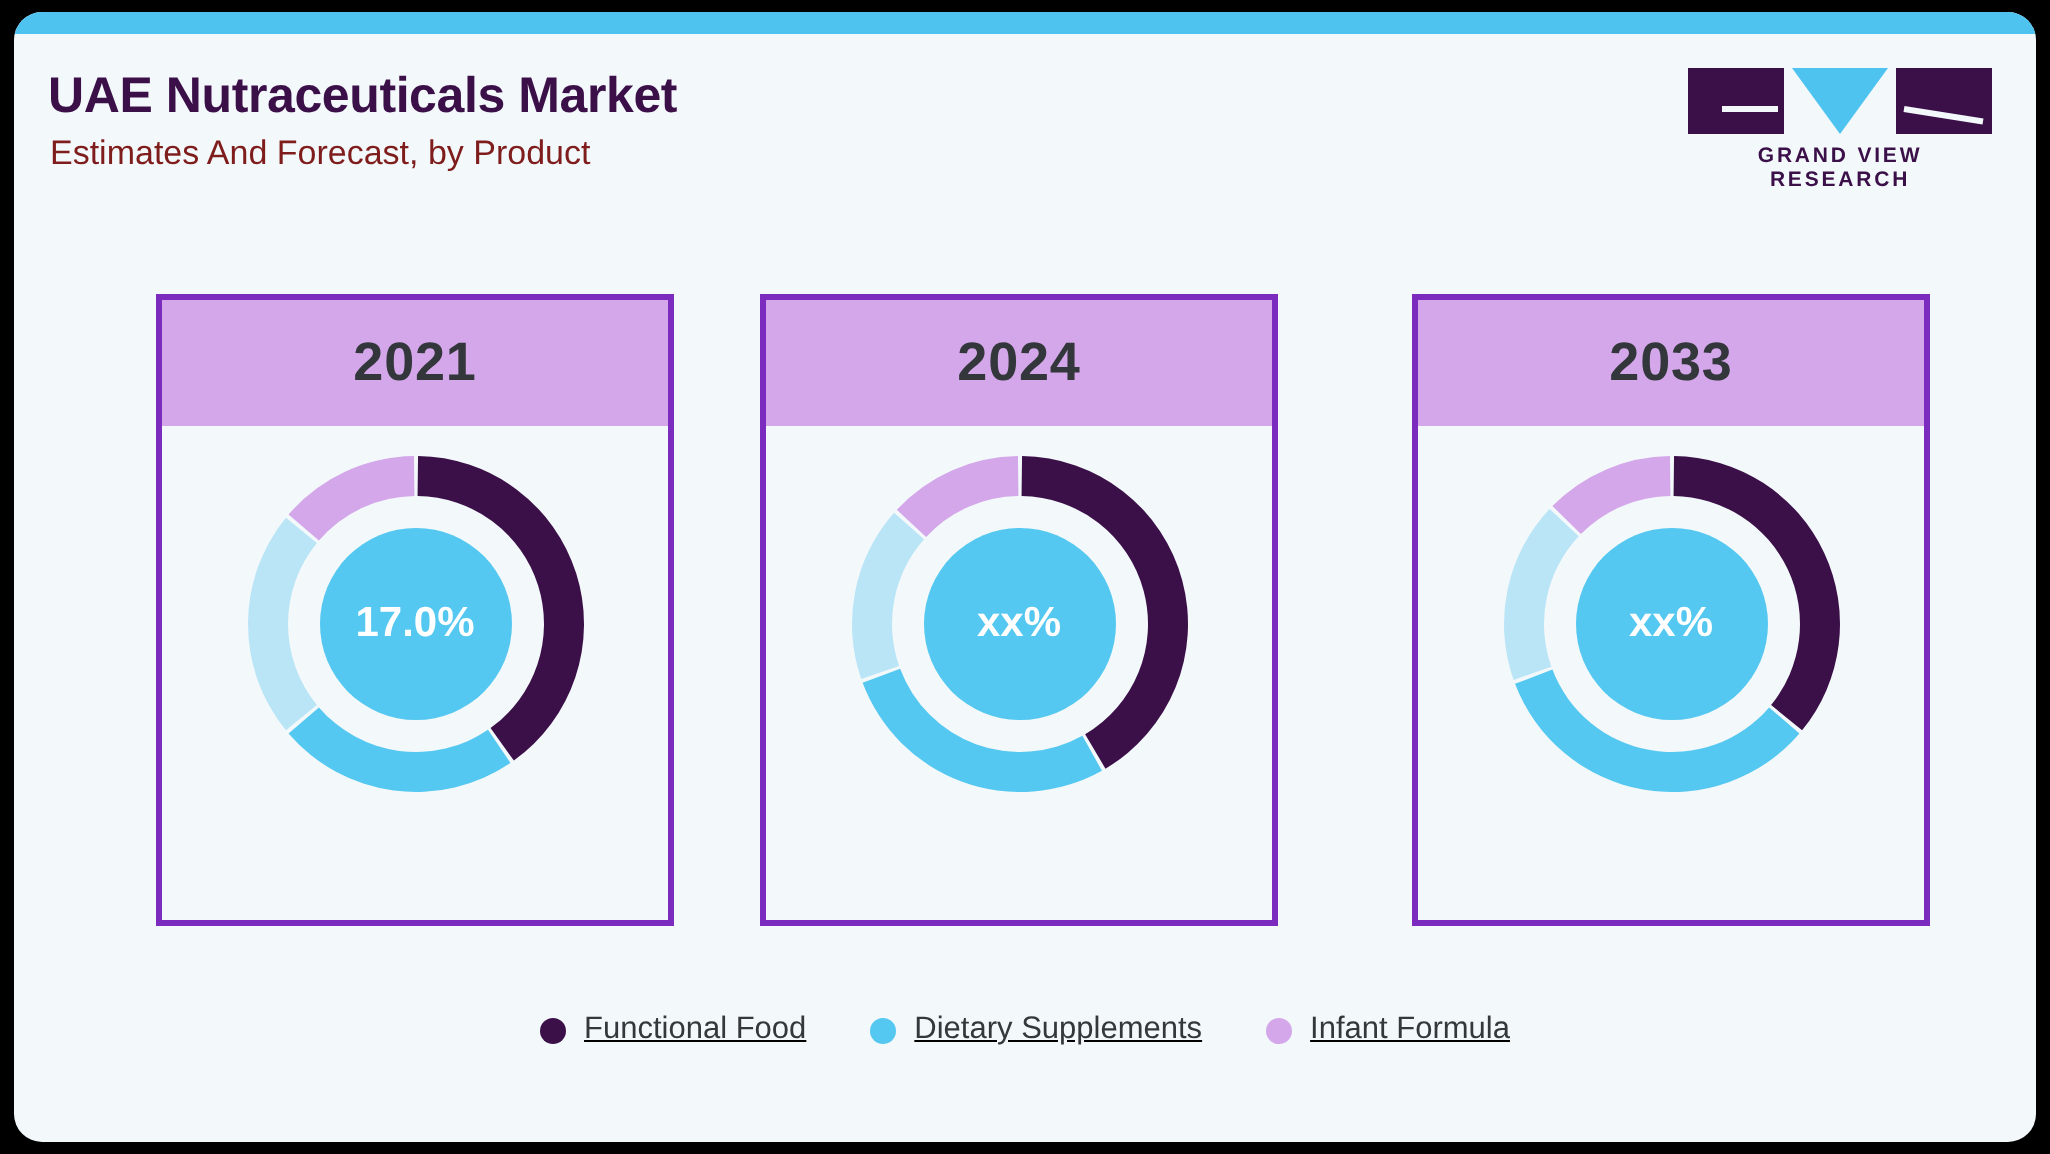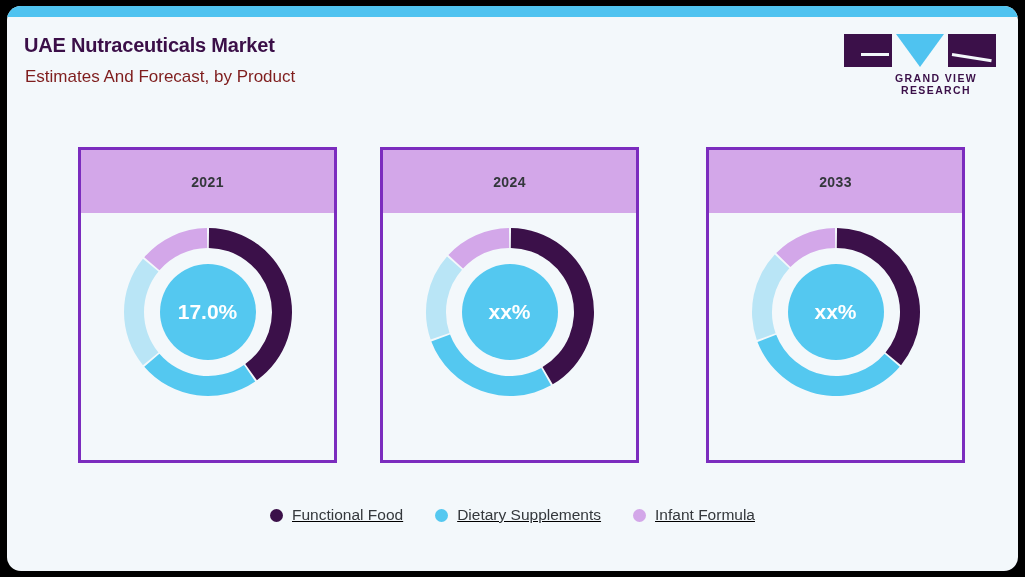--- a/index.html
+++ b/index.html
@@ -21,21 +21,21 @@
   }
   .topbar{
     position:absolute;left:0;top:0;width:100%;height:11px;
     background:#4FC3F0;
   }
 
   
   .header{position:absolute;left:0;top:11px;width:100%;height:95px;}
   .title{
     position:absolute;left:17px;top:17px;
-    font-size:20px;font-weight:bold;color:#3B0F48;
+    font-size:25px;font-weight:bold;color:#3B0F48;
     letter-spacing:-0.2px;
   }
   .subtitle{
     position:absolute;left:18px;top:50px;
     font-size:17px;color:#7f1d1d;font-weight:normal;
   }
 
   
   .logo{position:absolute;right:22px;top:17px;width:152px;height:53px;}
   .logo-marks{position:relative;width:152px;height:33px;}
@@ -45,21 +45,21 @@
   .logo-g-bar{position:absolute;left:17px;top:19px;width:28px;height:3px;background:#F3F8FB;}
   .logo-r-bar{position:absolute;left:108px;top:19px;width:40px;height:3px;background:#F3F8FB;transform:rotate(9deg);transform-origin:left center;}
   .logo-v{
     position:absolute;left:52px;top:0;
     width:0;height:0;
     border-left:24px solid transparent;
     border-right:24px solid transparent;
     border-top:33px solid #4FC3F0;
   }
   .logo-text{
-    position:absolute;left:16px;top:38px;width:152px;
+    position:absolute;left:0;top:38px;width:152px;
     text-align:center;
     font-size:10.5px;font-weight:bold;letter-spacing:1.4px;color:#3B1049;
   }
 
   
   .cards{
     position:absolute;left:0;top:0;width:100%;height:100%;
   }
   .card{
     position:absolute;top:141px;width:259px;height:316px;
@@ -68,21 +68,21 @@
     box-sizing:border-box;
   }
   .card0{left:71px;}
   .card1{left:373px;}
   .card2{left:675px;margin-left:24px;}
   .card-head{
     height:63px;background:#D3A7E9;
     display:flex;align-items:center;justify-content:center;
   }
   .card-year{
-    font-size:14px;font-weight:bold;color:#33373B;letter-spacing:0.4px;
+    font-size:27px;font-weight:bold;color:#33373B;letter-spacing:0.4px;
   }
   .card-body{
     position:relative;height:201px;
     display:flex;align-items:center;justify-content:center;
   }
   .donut-wrap{position:relative;width:172px;height:172px;margin-top:-4px;}
   .donut-svg{display:block;width:172px;height:172px;}
   .donut-center-label{
     position:absolute;left:0;top:0;width:172px;height:172px;
     display:flex;align-items:center;justify-content:center;

